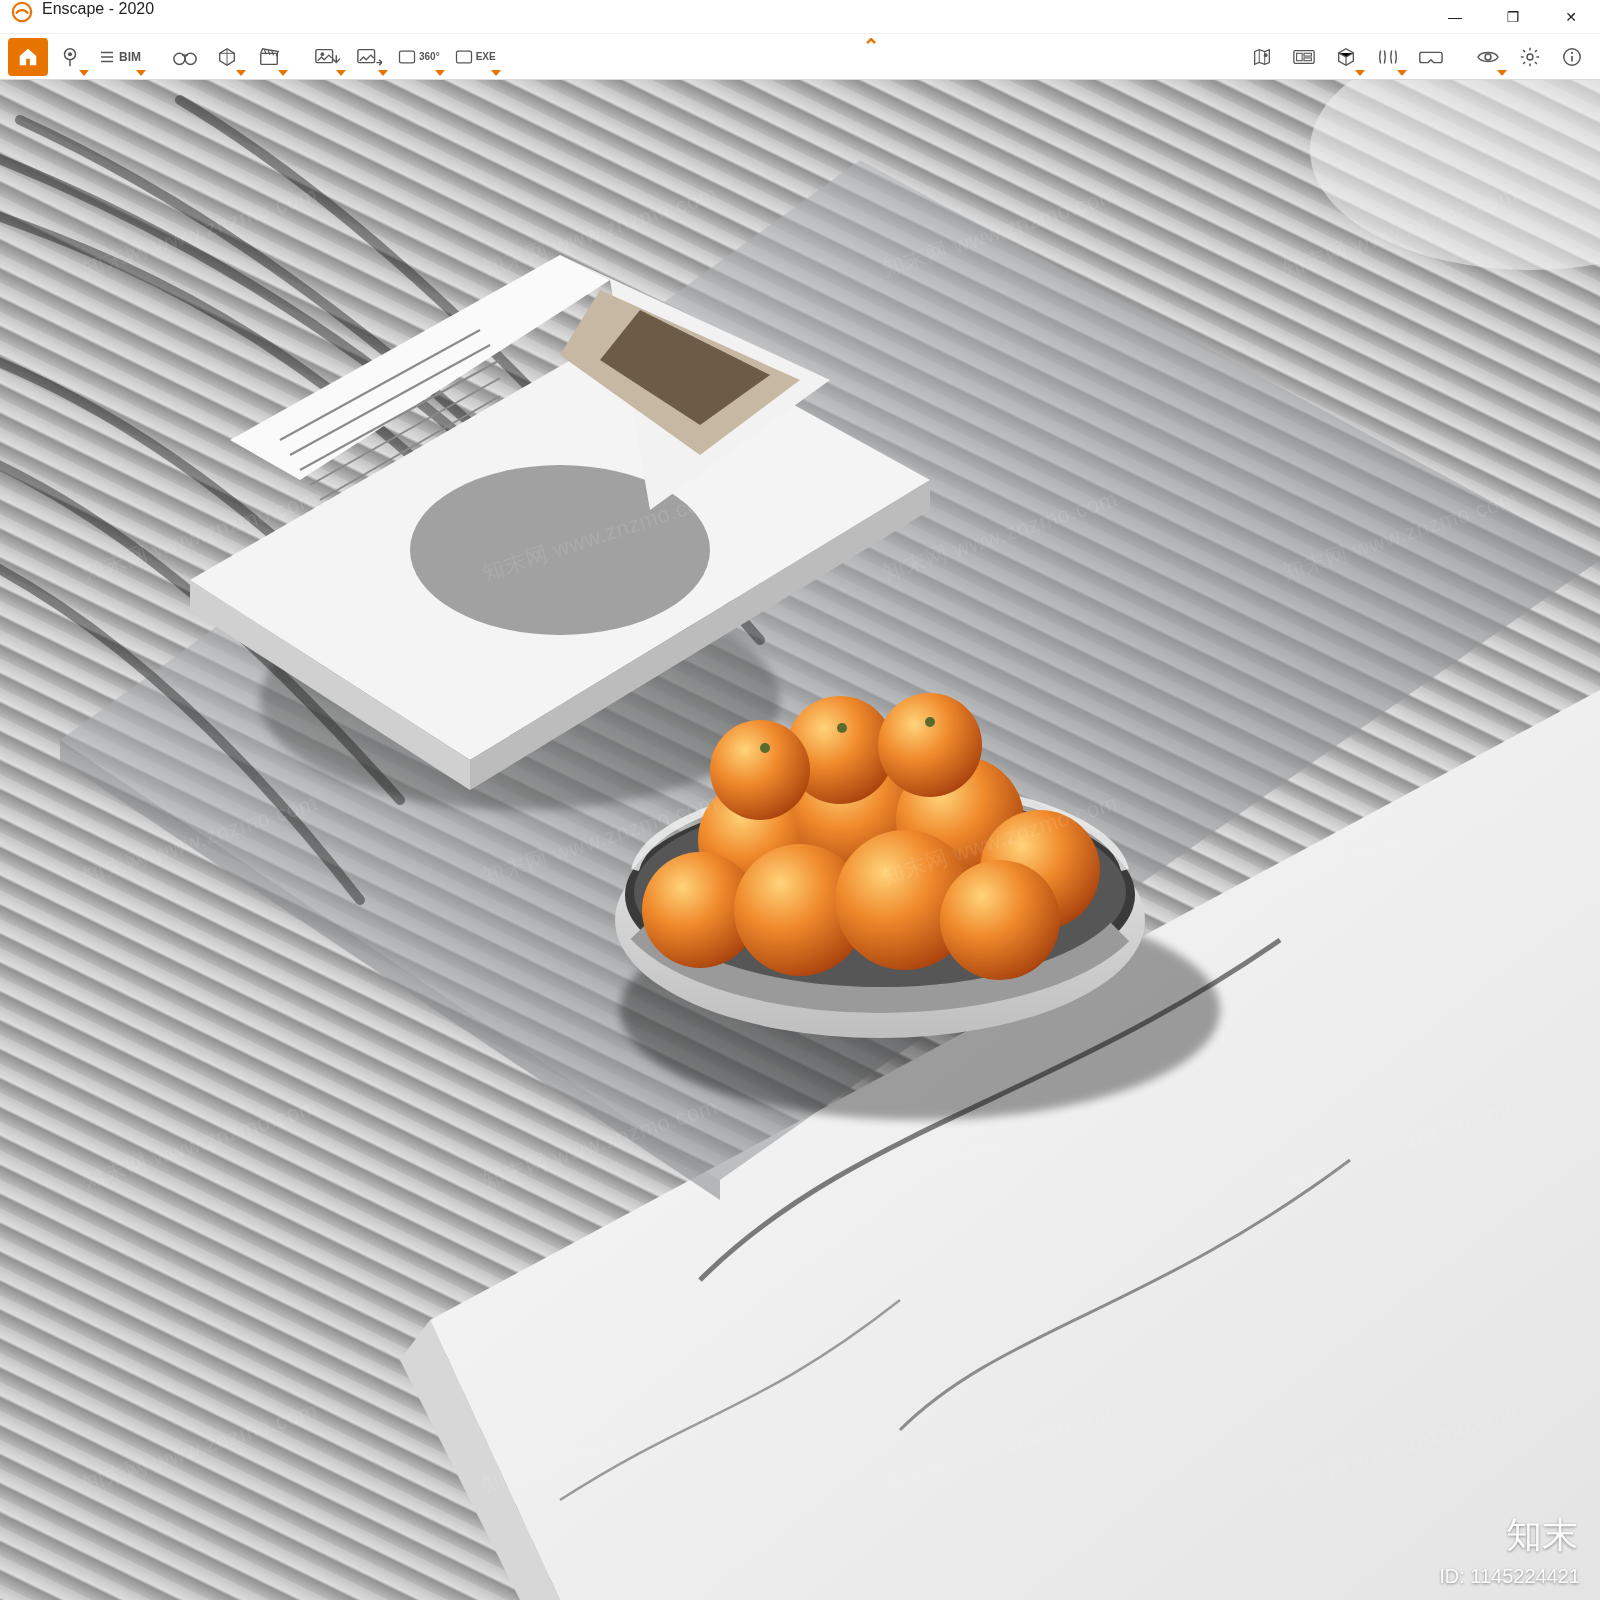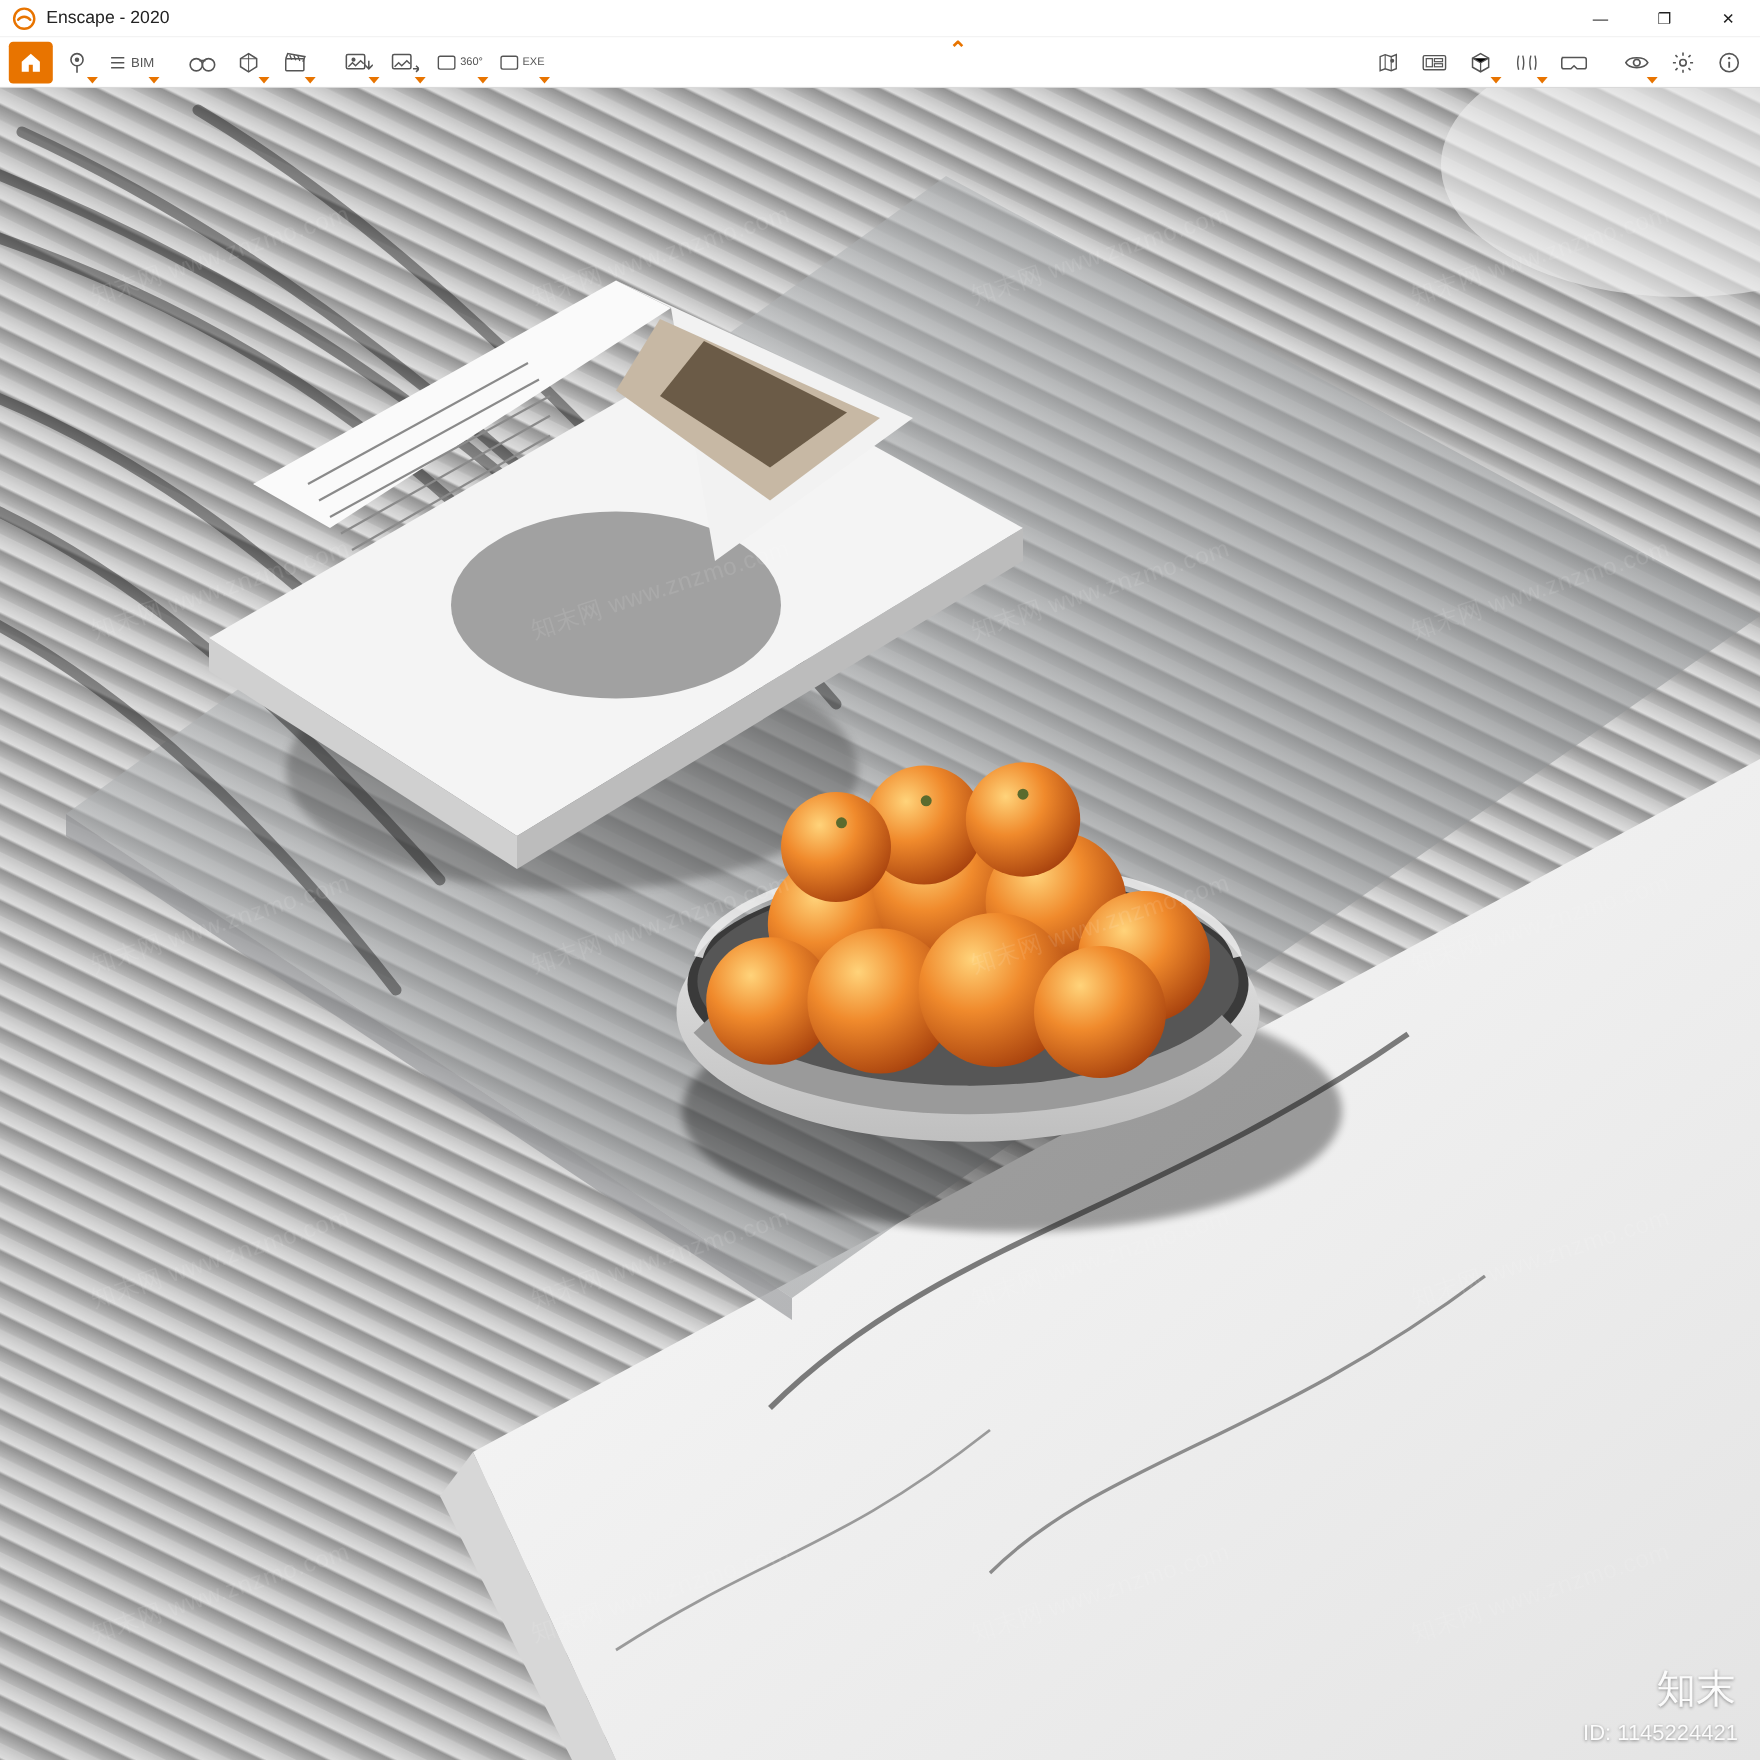--- a/index.html
+++ b/index.html
@@ -27,21 +27,21 @@
     display: flex;
     flex-direction: column;
     background: #fff;
     position: relative;
   }
   
   .titlebar {
     height: 34px;
     background: var(--title-bg);
     display: flex;
-    align-items: center;
+    align-items: flex-start;
     border-bottom: 1px solid #eee;
     position: relative;
     z-index: 20;
   }
   .app-icon {
     width: 24px; height: 24px;
     margin: 0 8px 0 10px;
     display:flex;align-items:center;justify-content:center;
   }
   .title-text { font-size: 16px; color: #222; }
@@ -67,21 +67,21 @@
   .tool-btn {
     min-width: 40px;
     height: 38px;
     display:flex;align-items:center;justify-content:center;
     border-radius: 4px;
     position: relative;
     padding: 0 6px;
     color:#555;
   }
   .tool-btn.active { background: var(--accent); color:#fff; }
-  .tool-btn .label { font-size: 12px; font-weight:400; }
+  .tool-btn .label { font-size: 12px; font-weight:700; }
   .tool-btn .chev {
     position:absolute; right:1px; bottom:0px;
     width:0;height:0;border-left:5px solid transparent;border-right:5px solid transparent;border-top:6px solid var(--accent);
   }
   .spacer { flex:1; position:relative; }
   .notch2 {
     position:absolute; bottom:-1px; left:50%; transform:translateX(-54%);
     color: var(--accent); font-size: 20px; font-weight: bold;
   }
 

